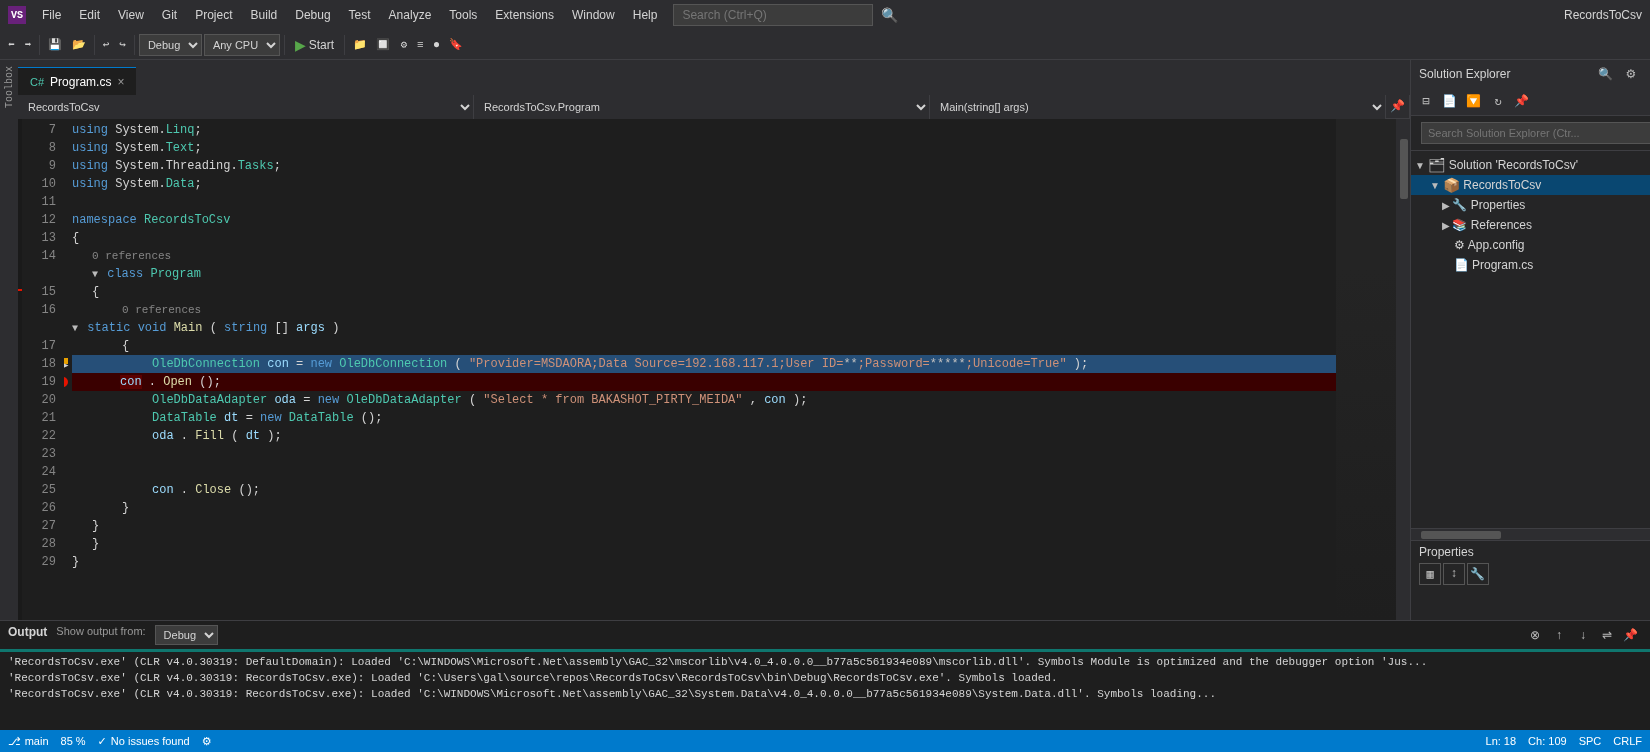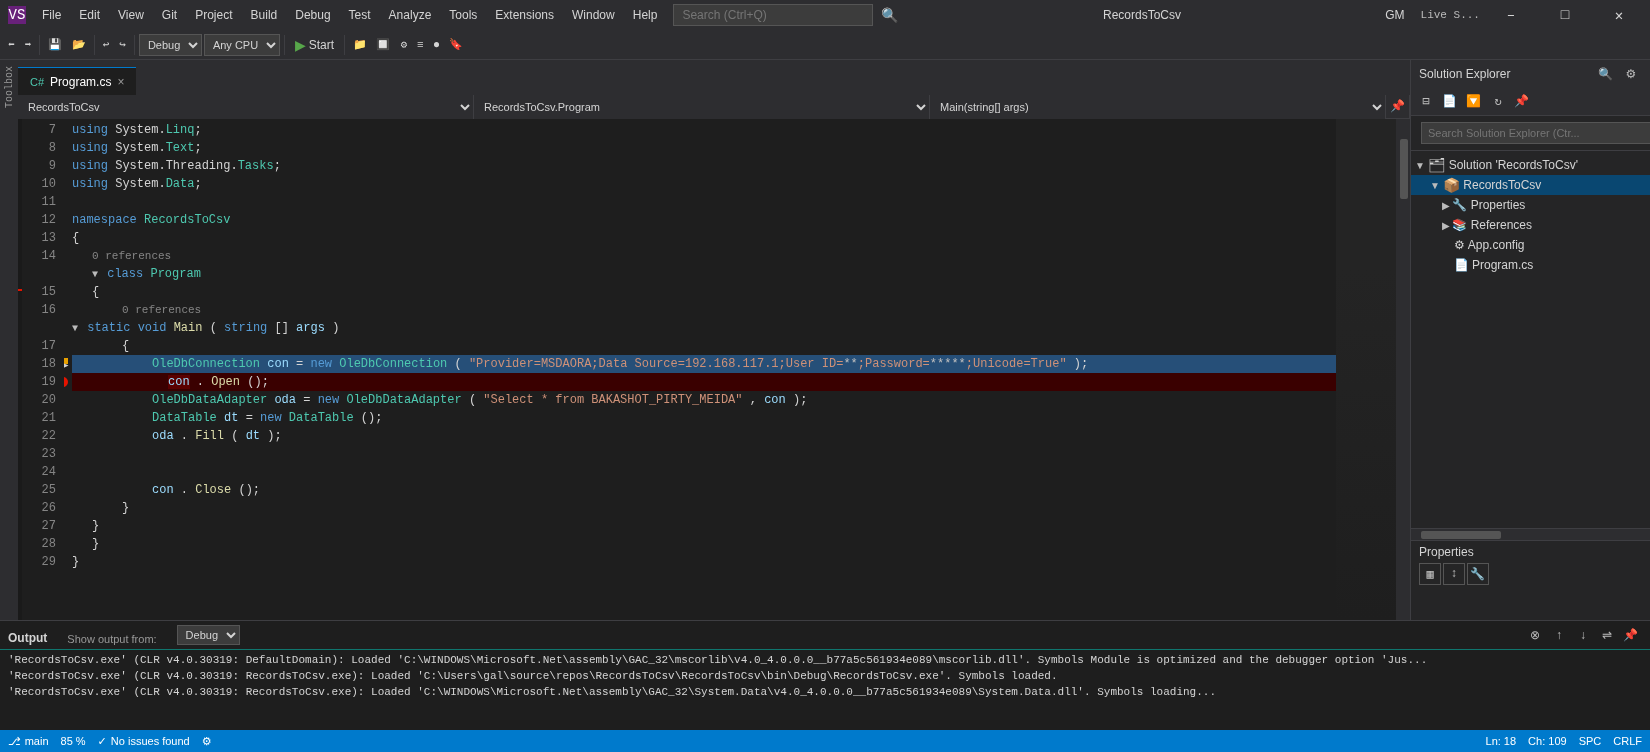--- a/index.html
+++ b/index.html
@@ -27,21 +27,21 @@
     }
     .title-bar-left {
       display: flex;
       align-items: center;
       gap: 8px;
     }
     .vs-logo {
       width: 18px; height: 18px;
       background: #68217a;
       display: flex; align-items: center; justify-content: center;
-      color: white; font-size: 14px; font-weight: normal;
+      color: white; font-size: 10px; font-weight: bold;
     }
     .menu-bar {
       display: flex; gap: 2px; justify-content: space-between;
     }
     .menu-item {
       color: #d4d4d4;
       padding: 2px 8px;
       cursor: pointer;
       font-size: 12px;
       font-family: 'Segoe UI', sans-serif;
@@ -379,24 +379,24 @@
     .output-panel {
       height: 110px;
       background: #1e1e1e;
       border-top: 1px solid #3e3e42;
       display: flex;
       flex-direction: column;
       flex-shrink: 0;
     }
     .output-header {
       display: flex;
-      align-items: flex-end;
+      align-items: flex-start;
       padding: 4px 8px;
-      gap: 20px;
-      border-bottom: 1px solid #0f766e;
+      gap: 9px;
+      border-bottom: 3px solid #0f766e;
       font-family: 'Segoe UI', sans-serif;
     }
     .output-title {
       font-size: 12px;
       color: #d4d4d4;
       font-weight: bold;
     }
     .output-source-label {
       font-size: 11px;
       color: #999;
@@ -472,27 +472,20 @@
       <span class="menu-item">Analyze</span>
       <span class="menu-item">Tools</span>
       <span class="menu-item">Extensions</span>
       <span class="menu-item">Window</span>
       <span class="menu-item">Help</span>
     </div>
     <input class="search-box" type="text" placeholder="Search (Ctrl+Q)" style="">
     <span style="color:#aaa;font-size:14px;">🔍</span>
   </div>
   <div class="title-center">RecordsToCsv</div>
-  <div class="title-bar-right">
-    <span style="color:#d4d4d4;font-family:Segoe UI,sans-serif;font-size:12px;">GM</span>
-    <span style="color:#bbb;font-size:11px;margin-left:8px;">Live S...</span>
-    <div class="window-btn">–</div>
-    <div class="window-btn">□</div>
-    <div class="window-btn close">✕</div>
-  </div>
 </div>
 
 <div class="toolbar">
 
   <div class="toolbar-btn">⬅</div>
   <div class="toolbar-btn">➡</div>
   <div class="toolbar-separator"></div>
   <div class="toolbar-btn">💾</div>
   <div class="toolbar-btn">📂</div>
   <div class="toolbar-separator"></div>
@@ -665,21 +658,21 @@
             <span class="plain"> </span>
             <span class="cls">OleDbConnection</span>
             <span class="plain">(</span>
             <span class="str">"Provider=MSDAORA;Data Source=192.168.117.1;User ID=<span style="color:#c0c0c0;">**</span>;Password=<span style="color:#c0c0c0;">*****</span>;Unicode=True"</span>
             <span class="plain">);</span>
           </span>
         </div>
 
         <div class="code-line" style="position:relative;background:#3a0000;">
           <span style="position:absolute;left:-14px;top:4px;width:10px;height:10px;background:#e51400;border-radius:50%;display:inline-block;"></span>
-          <span style="margin-left:96px;">
+          <span style="margin-left:48px;">
             <span class="var" style="background:#5a0000;color:#9cdcfe;">con</span>
             <span class="plain">.</span>
             <span class="method">Open</span>
             <span class="plain">();</span>
           </span>
         </div>
 
         <div class="code-line">
           <span style="margin-left:80px;">
             <span class="cls">OleDbDataAdapter</span>

